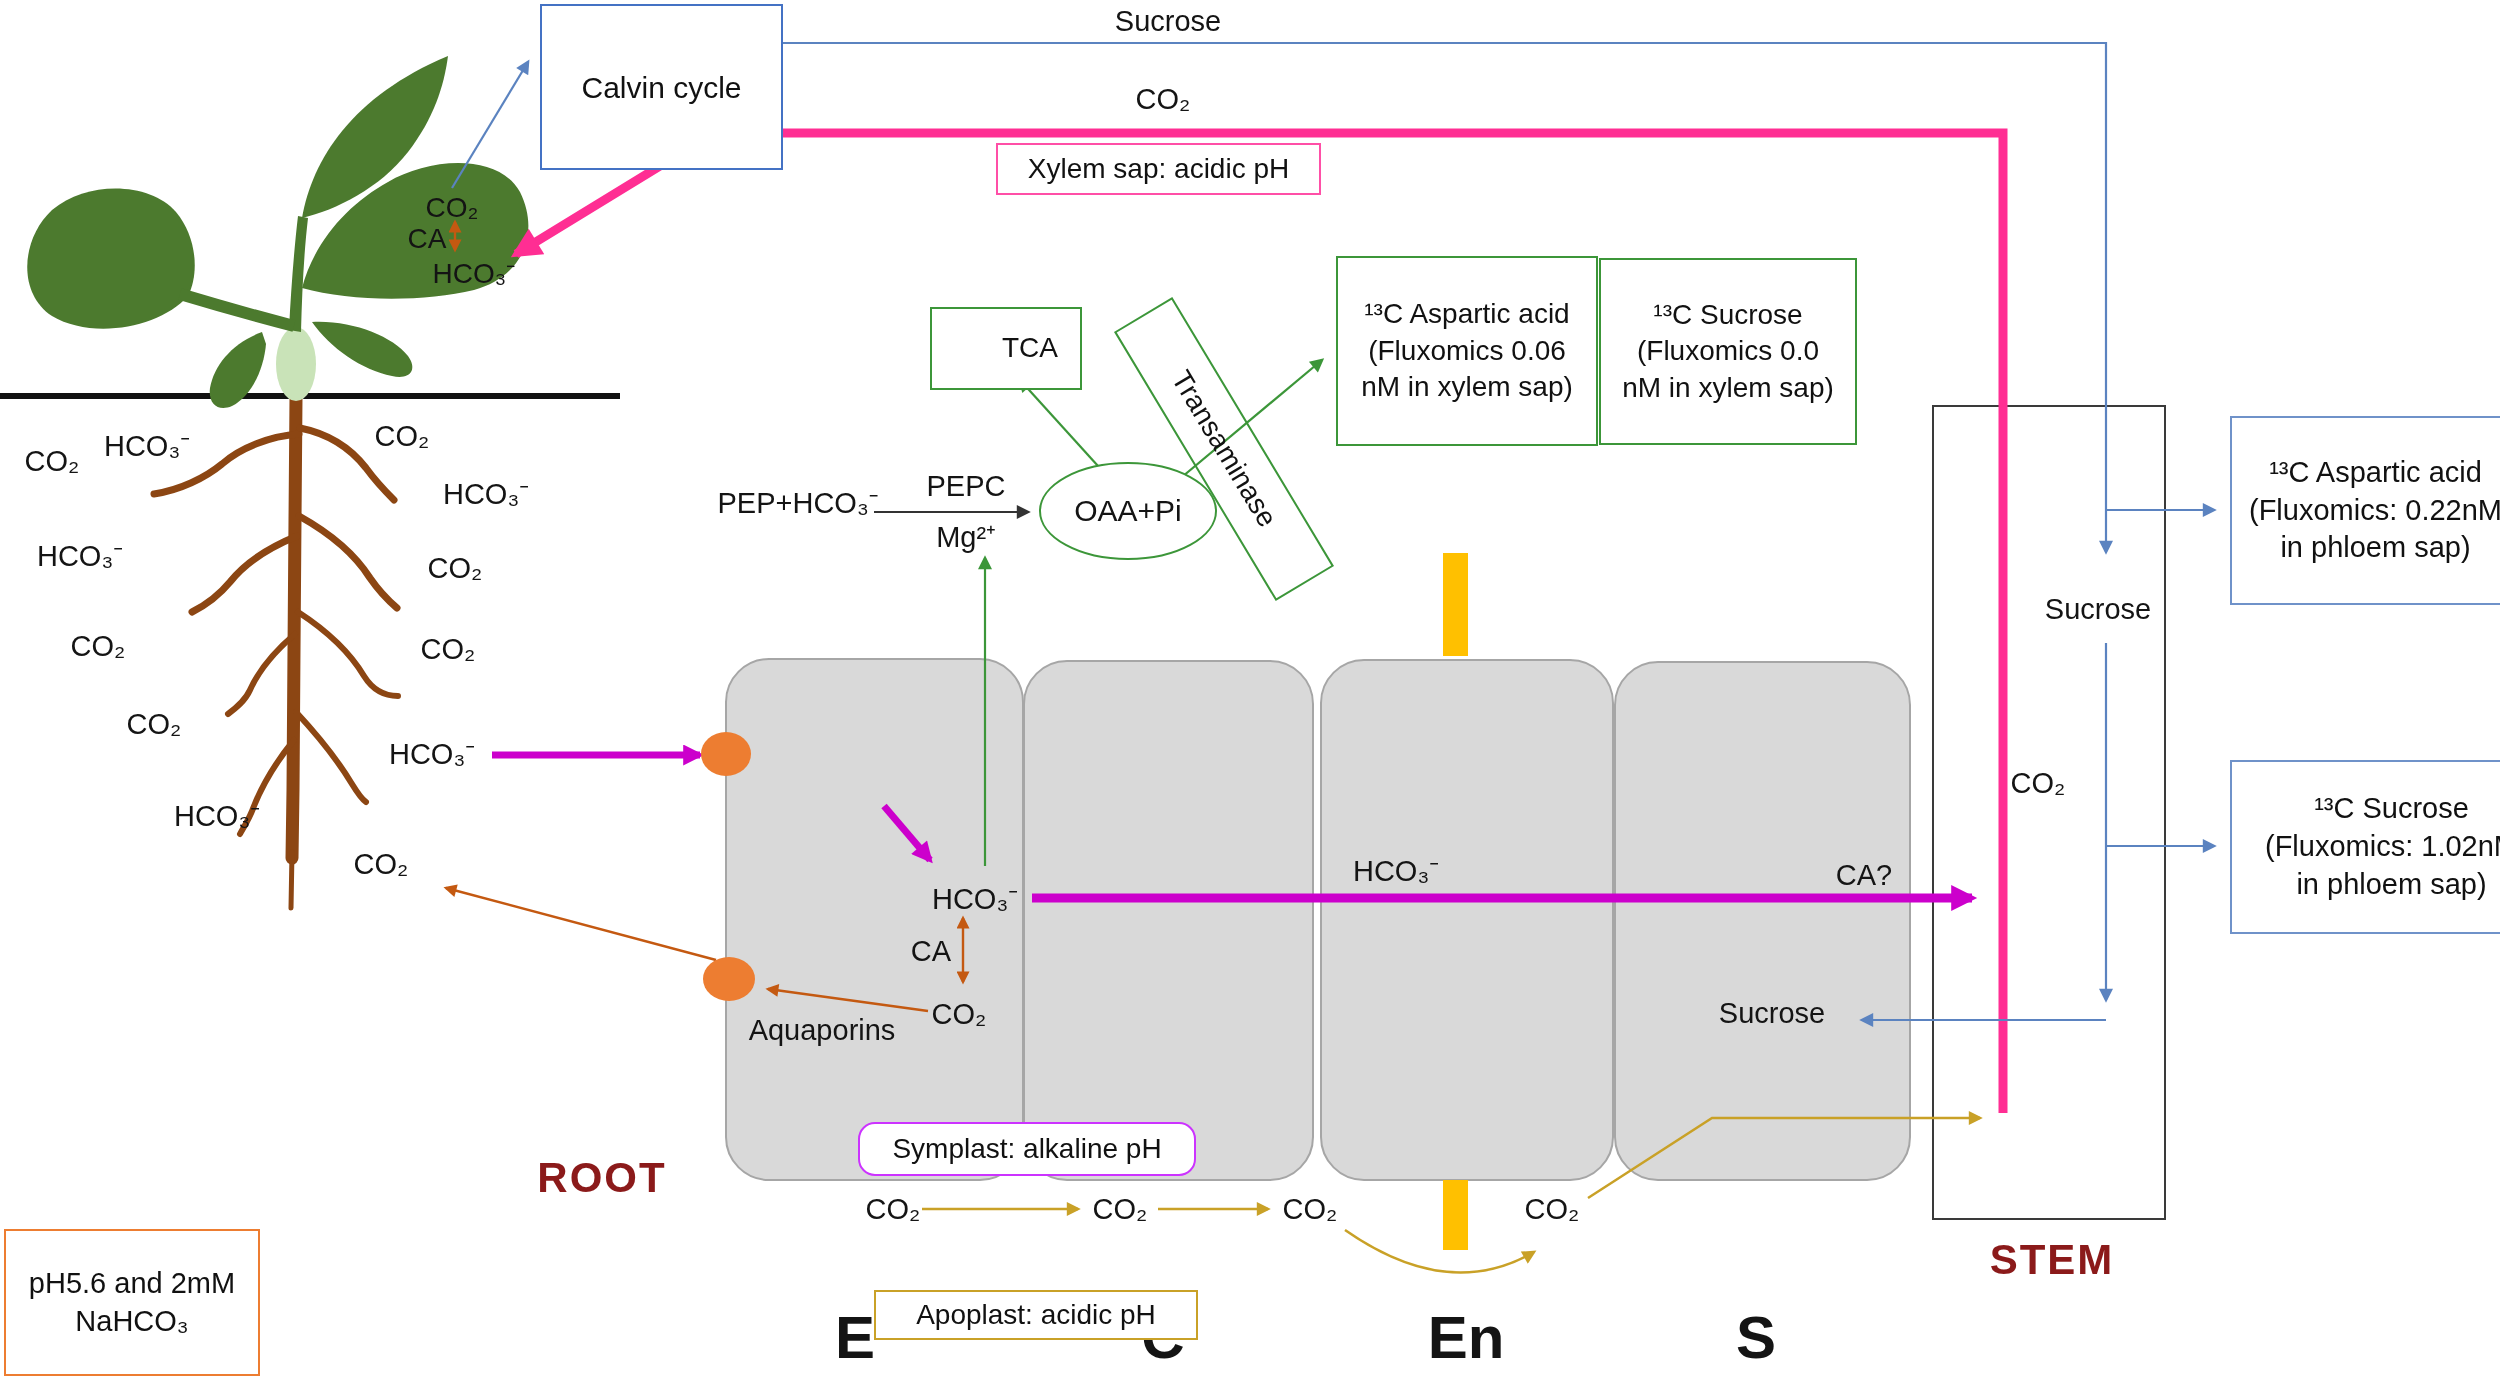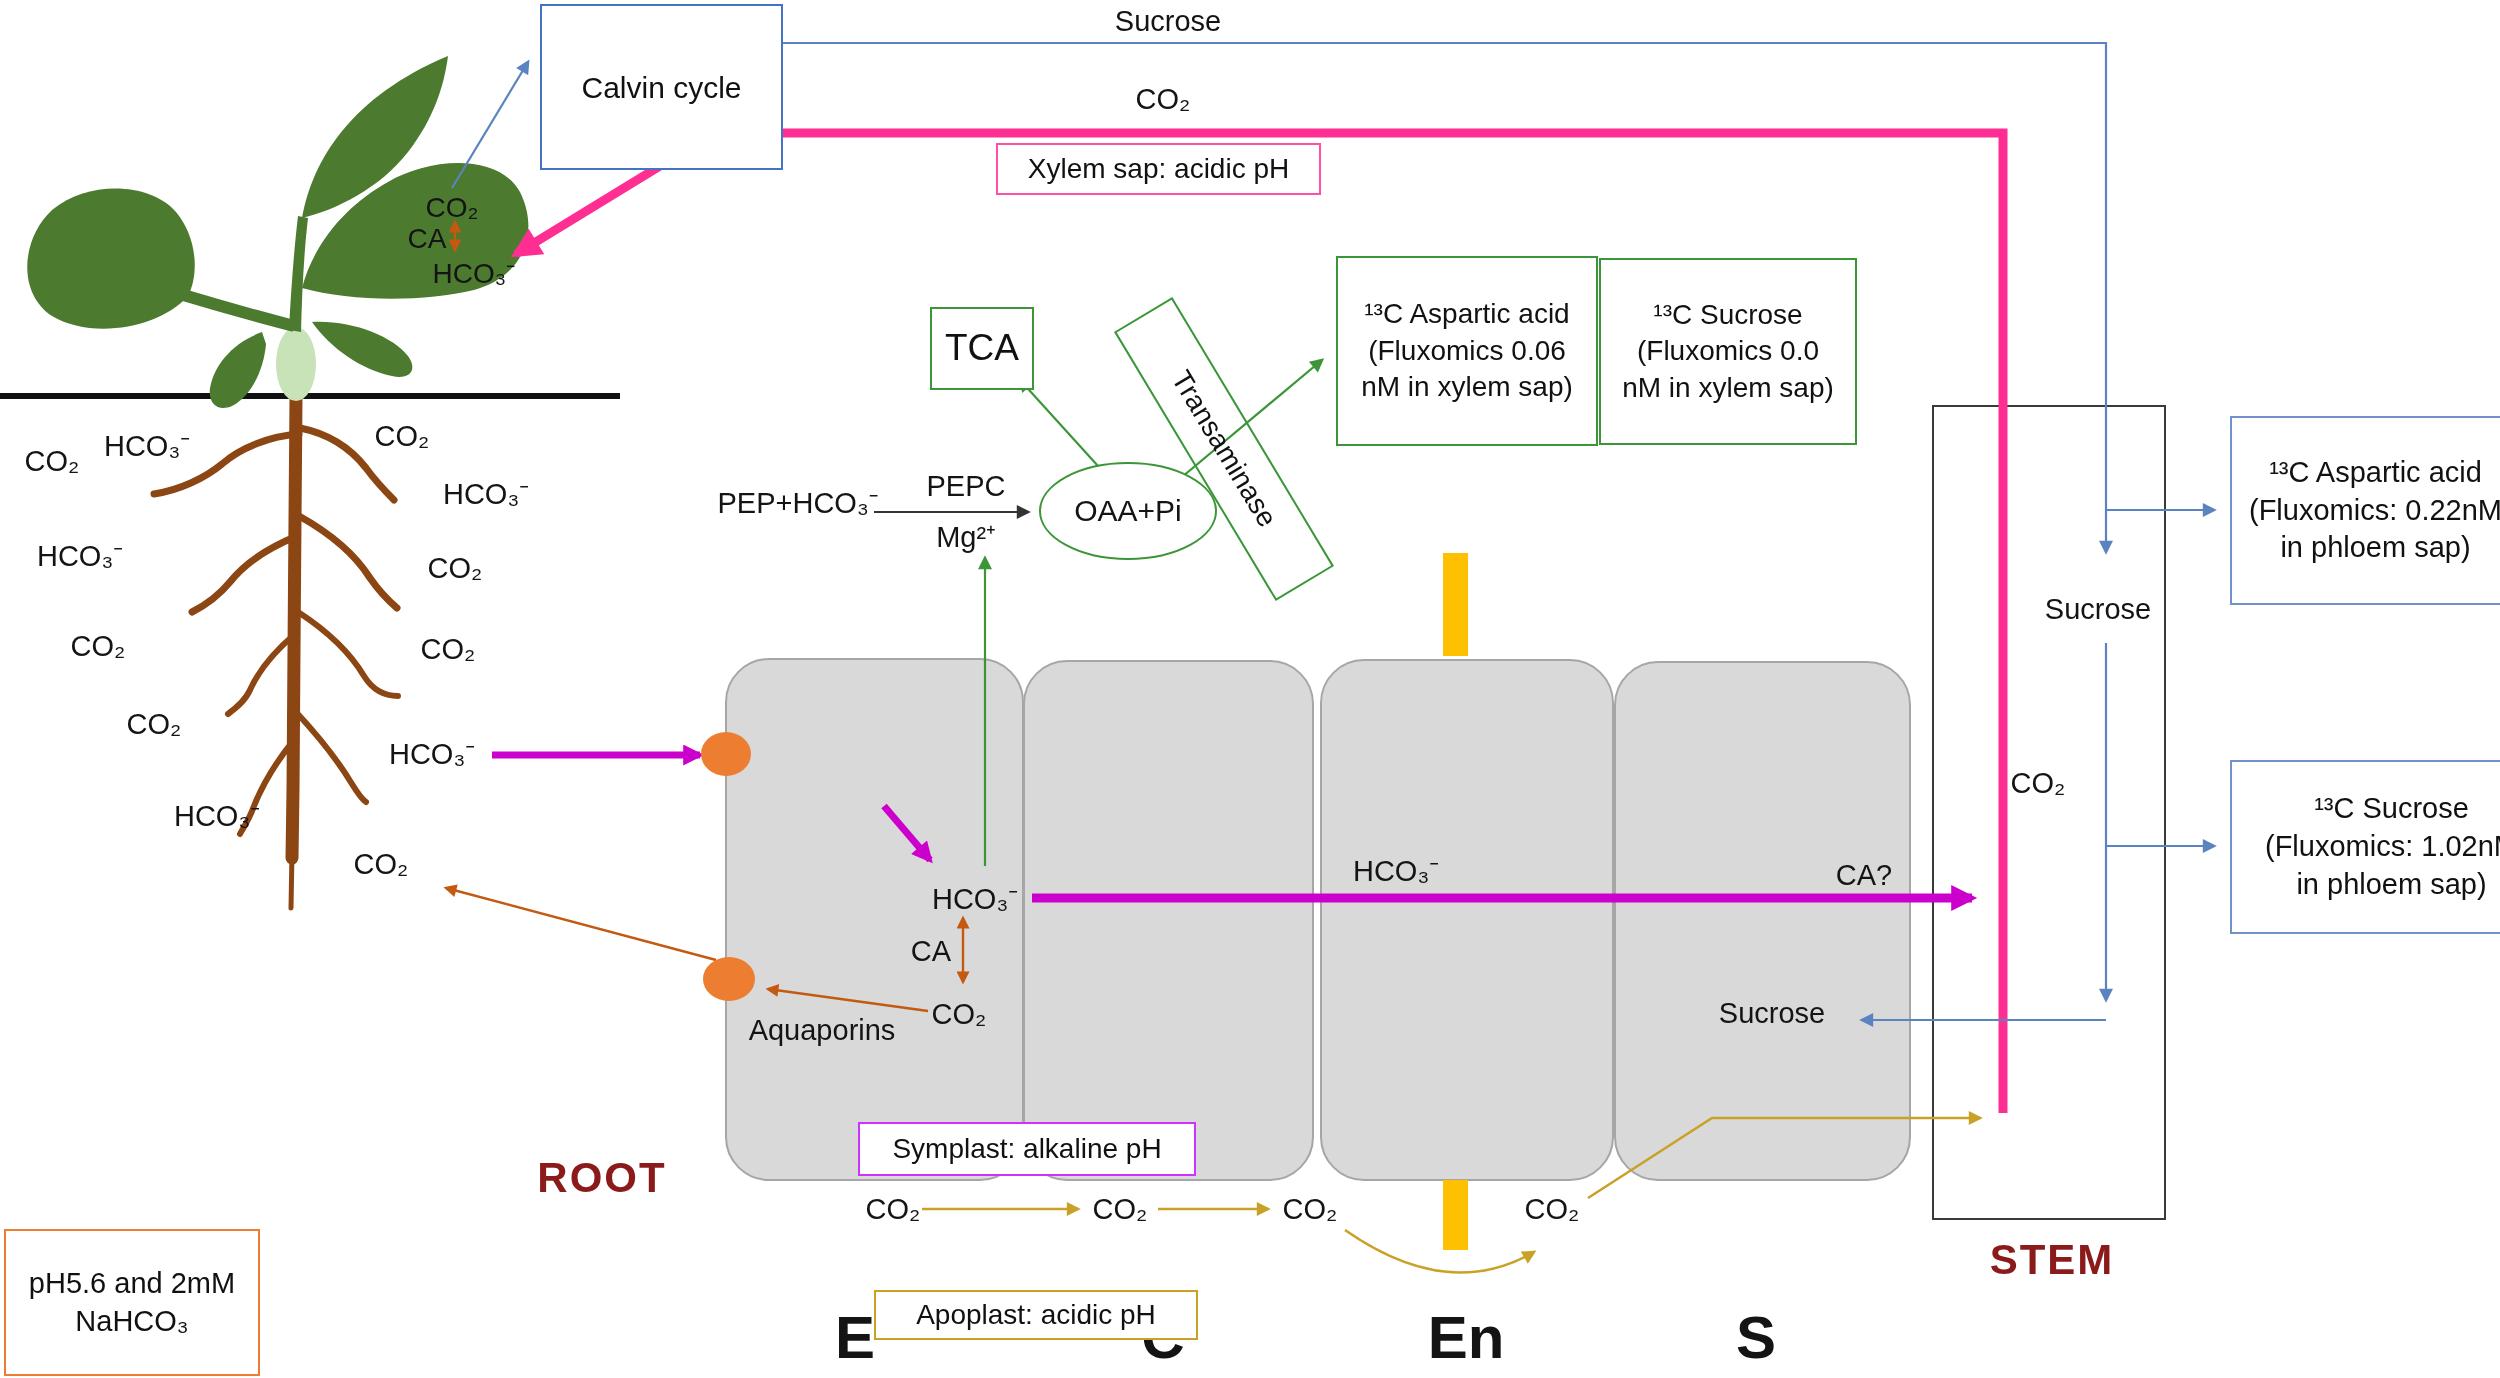--- a/index.html
+++ b/index.html
@@ -12,21 +12,21 @@
   .lbl{position:absolute;transform:translate(-50%,-50%);font-size:29px;white-space:nowrap;z-index:4;color:#141414;}
   .small{font-size:28px;}
   .letter{font-size:60px;font-weight:600;}
   .section{font-size:42px;font-weight:bold;color:#8B1A1A;letter-spacing:2px;}
   .bx{position:absolute;background:#fff;border:2px solid;display:flex;align-items:center;justify-content:center;
       text-align:center;z-index:5;font-size:28px;line-height:1.3;}
   .bx.blue{border-color:#4472C4;}
   .bx.lblue{border-color:#6F92C9;font-size:29px;}
   .bx.green{border-color:#3C9639;}
   .bx.pink{border-color:#FF4FA7;}
-  .bx.violet{border-color:#CC33FF;}
+  .bx.violet{border-color:#CC33FF;border-radius:17px;}
   .bx.gold{border-color:#C9A127;}
   .bx.orange{border-color:#ED7D31;font-size:29px;}
   .bx.rot{background:transparent;}
   .z1{z-index:1}.z2{z-index:2}
 </style>
 </head>
 <body>
 
 <div id="canvas">
 
@@ -196,21 +196,21 @@
   <div class="lbl letter" style="left:855px;top:1337px;">E</div>
   <div class="lbl letter" style="left:1163px;top:1337px;">C</div>
   <div class="lbl letter" style="left:1466px;top:1337px;">En</div>
   <div class="lbl letter" style="left:1756px;top:1337px;">S</div>
 
   <div class="lbl section" style="left:602px;top:1178px;">ROOT</div>
   <div class="lbl section" style="left:2052px;top:1260px;">STEM</div>
 
   <div class="bx blue" style="left:540px;top:4px;width:183px;height:146px;font-size:30px;padding:8px 28px;">Calvin cycle</div>
   <div class="bx pink" style="left:996px;top:143px;width:321px;height:48px;">Xylem sap: acidic pH</div>
-  <div class="bx green" style="left:930px;top:307px;width:100px;height:79px;font-size:37px;">TCA</div>
+  <div class="bx green" style="left:930px;top:307px;width:100px;height:79px;font-size:28px;padding-left:48px;">TCA</div>
   <div class="bx green rot" style="left:1067px;top:415px;width:310px;height:64px;transform:rotate(59deg);">Transaminase</div>
   <div class="bx green" style="left:1336px;top:256px;width:242px;height:186px;padding:0 8px;">¹³C Aspartic acid (Fluxomics 0.06 nM in xylem sap)</div>
   <div class="bx green" style="left:1599px;top:258px;width:226px;height:183px;padding:0 14px;">¹³C Sucrose (Fluxomics 0.0 nM in xylem sap)</div>
   <div class="bx lblue" style="left:2230px;top:416px;width:267px;height:185px;padding:0 10px;">¹³C Aspartic acid (Fluxomics: 0.22nM in phloem sap)</div>
   <div class="bx lblue" style="left:2230px;top:760px;width:267px;height:170px;padding:0 26px;">¹³C Sucrose (Fluxomics: 1.02nM in phloem sap)</div>
   <div class="bx violet" style="left:858px;top:1122px;width:334px;height:50px;">Symplast: alkaline pH</div>
   <div class="bx gold" style="left:874px;top:1248px;width:320px;height:46px;margin-top:42px;">Apoplast: acidic pH</div>
   <div class="bx orange" style="left:4px;top:1229px;width:208px;height:143px;padding:0 22px;">pH5.6 and 2mM NaHCO₃</div>
 
 </div>

